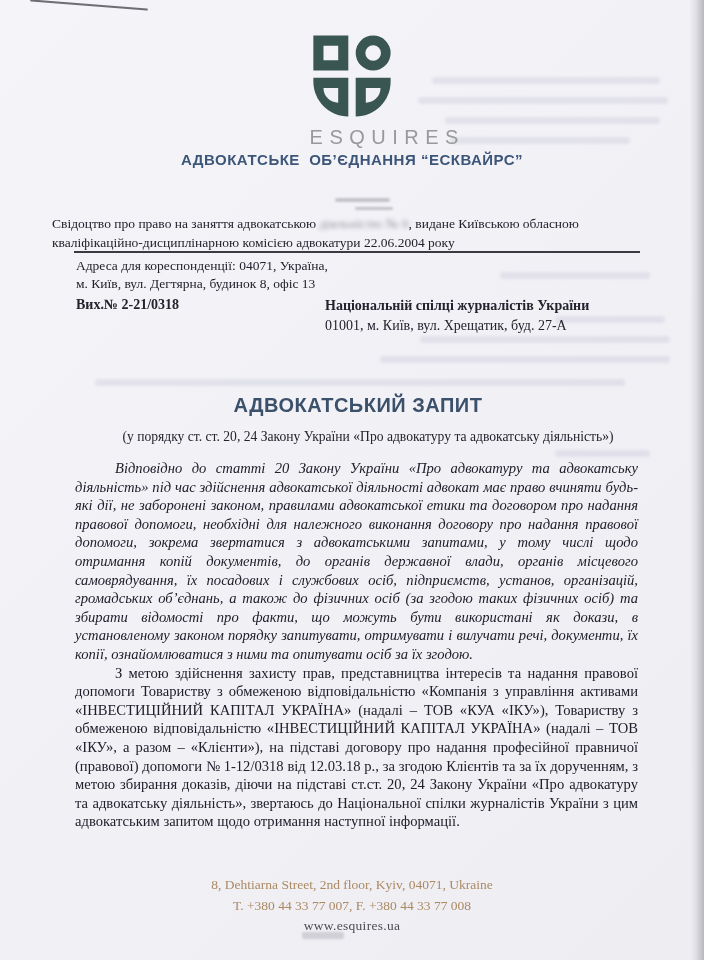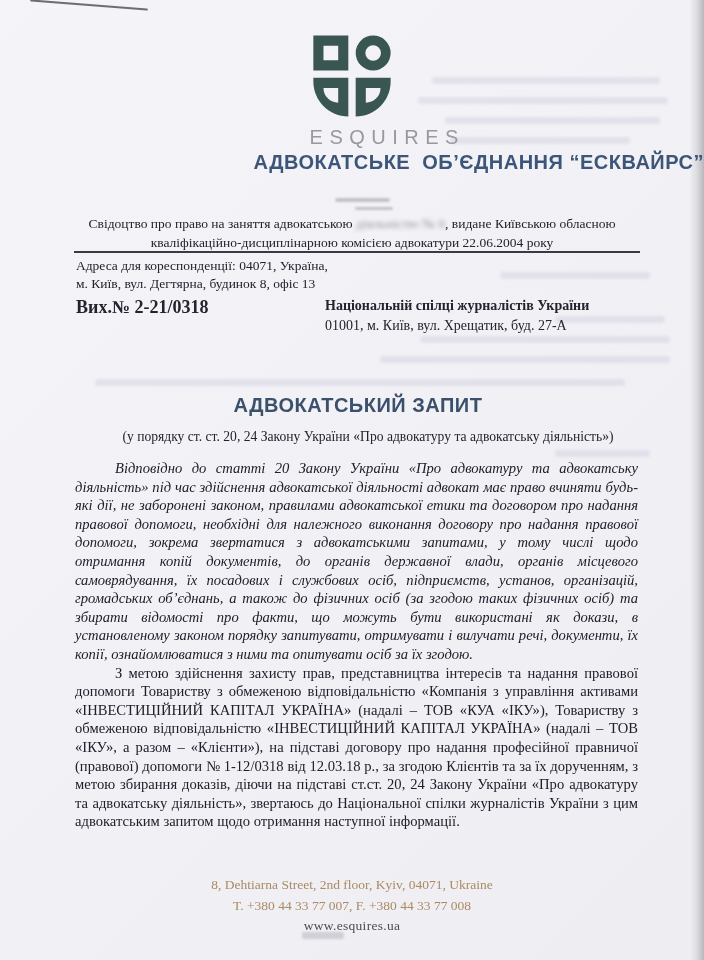--- a/index.html
+++ b/index.html
@@ -35,44 +35,44 @@
   
   .logo{ position:absolute; top:30px; left:50%; transform:translateX(-50%); }
   .wordmark{
     position:absolute; top:126px; left:0; width:100%;
     text-align:center; font-family:"Liberation Sans", sans-serif;
     font-size:20px; letter-spacing:6.5px; text-indent:6.5px;
     color:#97999b; font-weight:500;margin-left:32px;
   }
   .org-name{
     position:absolute; top:151px; left:0; width:100%;
-    text-align:right; font-family:"Liberation Sans", sans-serif;
-    font-weight:bold; font-size:20px; letter-spacing:.5px;
+    text-align:center; font-family:"Liberation Sans", sans-serif;
+    font-weight:bold; font-size:15px; letter-spacing:.5px;
     color:#3c567a; white-space:pre;
   }
 
   .cert{
     position:absolute; top:214px; left:52px; width:600px;
-    text-align:center; font-size:13.5px; line-height:19px; color:#23232e;
+    text-align:left; font-size:13.5px; line-height:19px; color:#23232e;
   }
   .cert .blurred{ filter:blur(2.2px); opacity:.45; }
 
   .divider{
     position:absolute; top:251px; left:74px; width:566px;
     border-top:2.5px solid #3a3a41;
   }
 
   .addr{
     position:absolute; top:257px; left:76px;
     font-size:13.5px; line-height:17.5px;
   }
 
   .ref{
     position:absolute; top:297px; left:76px;
-    font-size:18px; font-weight:bold;
+    font-size:14px; font-weight:bold;
   }
   .recipient{
     position:absolute; top:296px; left:325px;
     font-size:14px; line-height:20px;
   }
   .recipient .name{ font-weight:bold; }
 
   .doc-title{
     position:absolute; top:394px; left:0; width:100%;
     text-align:center; font-family:"Liberation Sans", sans-serif;

